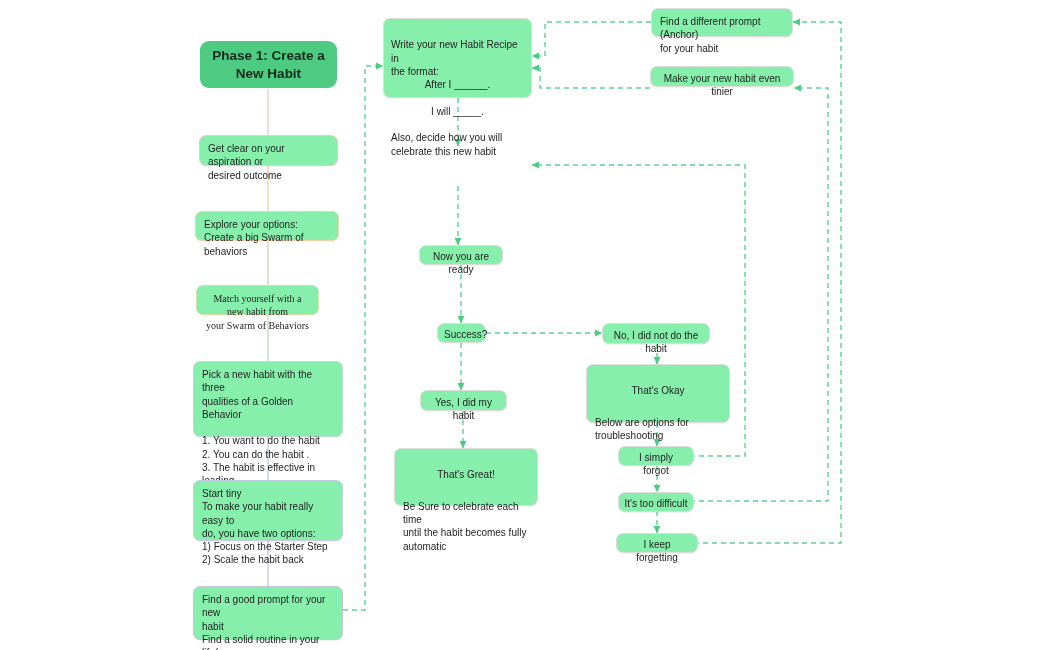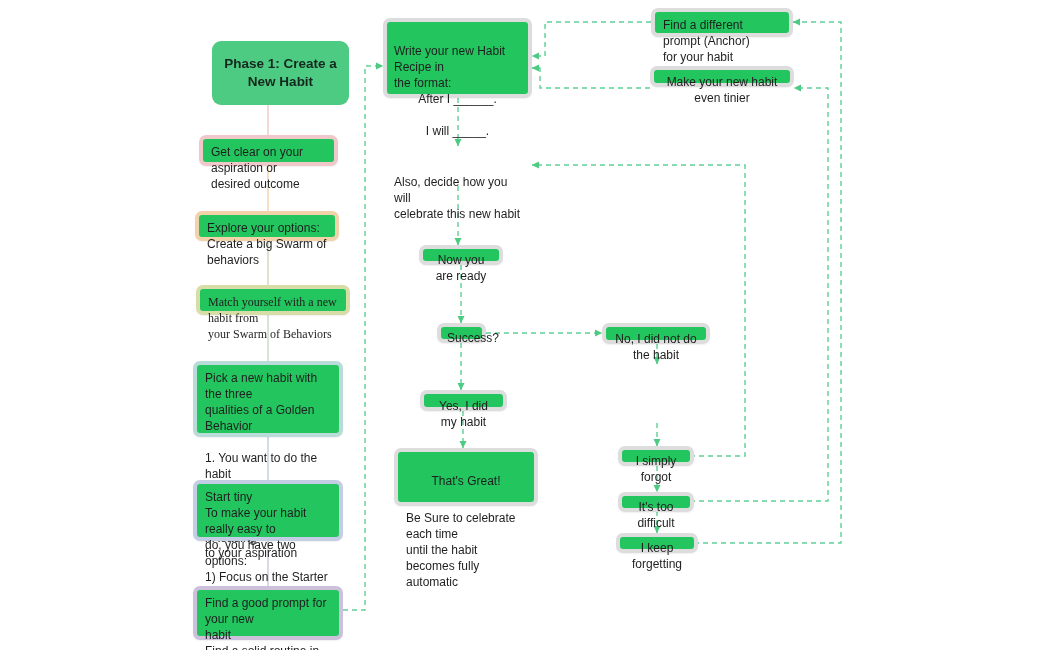--- a/index.html
+++ b/index.html
@@ -10,24 +10,24 @@
     font-family:"Liberation Sans", sans-serif;
     overflow:hidden;
     position:relative;
   }
   #canvas{position:absolute;left:0;top:0;width:1050px;height:650px;}
   svg.edges{position:absolute;left:0;top:0;width:1050px;height:650px;pointer-events:none;}
 
   .node{
     position:absolute;
     box-sizing:border-box;
-    background:#22c55e;
-    border:4px solid #737373;
+    background:#86efac;
+    border:1px solid #737373;
     border-radius:7px;
-    font-size:12px;
+    font-size:10px;
     line-height:1.33;
     color:#1f1f1f;
     padding:6px 8px;
     white-space:pre-line;
     box-shadow:0 1px 1.5px rgba(0,0,0,0.06);
   }
   .node.center{text-align:center;}
 
   .phase{
     position:absolute;
@@ -109,30 +109,30 @@
       <path d="M690,501 L828,501 L828,88 L794,88" marker-end="url(#ar)"></path>
 
       <path d="M694,543 L841,543 L841,22 L793,22" marker-end="url(#ar)"></path>
 
       <path d="M650,88 L540,88 L540,68 L532,68" marker-end="url(#ar)"></path>
 
       <path d="M651,22 L545,22 L545,56 L532,56" marker-end="url(#ar)"></path>
     </g>
   </svg>
 
-  <div class="phase" style="left:200px;top:41px;width:137px;height:64px;margin-left:12px;">Phase 1: Create a
+  <div class="phase" style="left:200px;top:41px;width:137px;height:47px;">Phase 1: Create a
 New Habit</div>
 
   <div class="node b-orange" style="left:195px;top:211px;width:144px;height:30px;">Explore your options:
 Create a big Swarm of behaviors</div>
 
   <div class="node b-pink" style="left:199px;top:135px;width:139px;height:31px;">Get clear on your aspiration or
 desired outcome</div>
 
-  <div class="node b-olive" style="left:196px;top:285px;width:154px;height:30px;font-family:'Liberation Serif',serif;">Match yourself with a new habit from
+  <div class="node b-olive" style="left:196px;top:285px;width:123px;height:30px;font-family:'Liberation Serif',serif;text-align:center;">Match yourself with a new habit from
 your Swarm of Behaviors</div>
 
   <div class="node b-teal" style="left:193px;top:361px;width:150px;height:76px;">Pick a new habit with the three
 qualities of a Golden Behavior
 
 1. You want to do the habit
 2. You can do the habit .
 3. The habit is effective in leading
 to your aspiration</div>
 
@@ -146,21 +146,21 @@
 habit
 Find a solid routine in your life(an
 Anchor) that can remind you to
 do the new habit.</div>
 
   <div class="node b-grey" style="left:383px;top:18px;width:149px;height:80px;padding:6px 7px;">
     <span>Write your new Habit Recipe in
 the format:</span>
     <span class="indent">After I ______.</span>
     <span class="indent">I will _____.</span>
-    <span style="display:block;margin-top:19px;"> Also, decide how you will
+    <span style="display:block;margin-top:0;"> Also, decide how you will
 celebrate this new habit</span>
   </div>
 
 
   <div class="node b-grey center" style="left:419px;top:245px;width:84px;height:20px;padding:4px 6px;text-align:center;">Now you are ready</div>
 
   <div class="node b-grey center" style="left:437px;top:323px;width:49px;height:20px;padding:4px 6px;">Success?</div>
 
   <div class="node b-grey center" style="left:420px;top:390px;width:87px;height:21px;padding:5px 6px;">Yes, I did my habit</div>
 
@@ -171,20 +171,25 @@
 automatic</span>
   </div>
 
   <div class="node b-grey" style="left:651px;top:8px;width:142px;height:29px;">Find a different prompt (Anchor)
 for your habit</div>
 
   <div class="node b-grey center" style="left:650px;top:66px;width:144px;height:21px;padding:5px 6px;">Make your new habit even tinier</div>
 
   <div class="node b-grey center" style="left:602px;top:323px;width:108px;height:21px;padding:5px 6px;">No, I did not do the habit</div>
 
+  <div class="node b-grey" style="left:586px;top:364px;width:144px;height:59px;">
+    <span class="title-line">That's Okay</span>
+    <span style="display:block;">Below are options for
+troubleshooting</span>
+  </div>
 
   <div class="node b-grey center" style="left:618px;top:446px;width:76px;height:20px;padding:4px 6px;">I simply forgot</div>
 
   <div class="node b-grey center" style="left:618px;top:492px;width:76px;height:20px;padding:4px 1px;">It's too difficult</div>
 
   <div class="node b-grey center" style="left:616px;top:533px;width:82px;height:20px;padding:4px 6px;">I keep forgetting</div>
 
 </div>
 
 </body></html>

